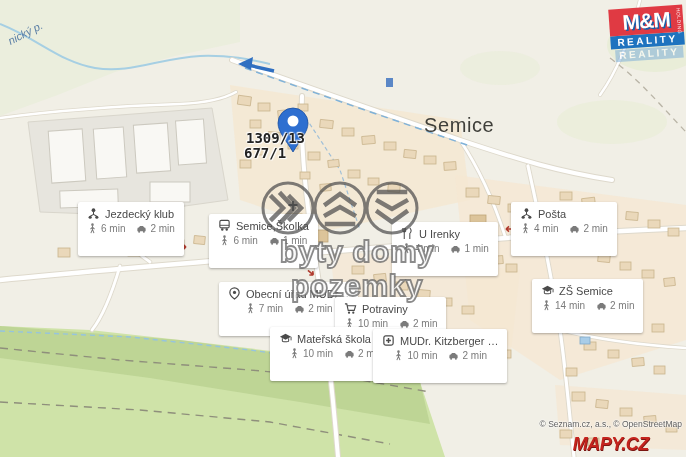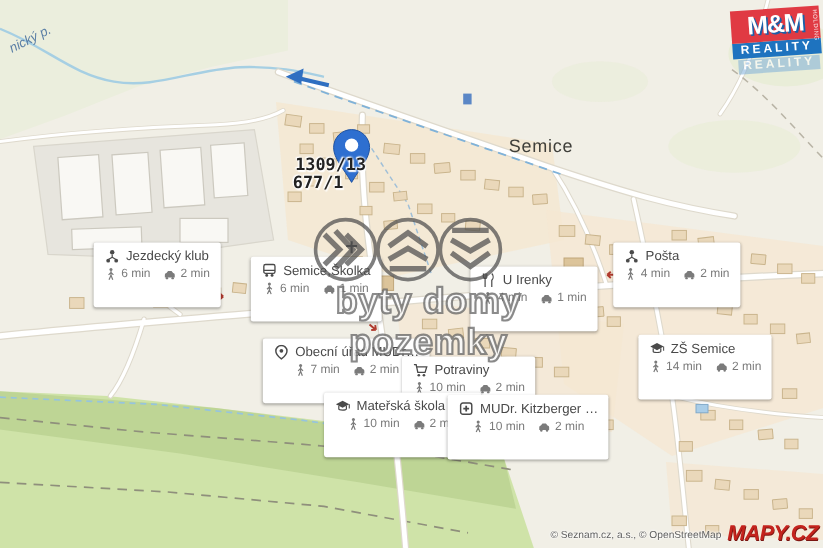--- a/index.html
+++ b/index.html
@@ -1,21 +1,21 @@
 <!DOCTYPE html>
 <html><head>
 <meta charset="utf-8">
 <style>
   html,body{margin:0;padding:0;background:#ddd;font-family:"Liberation Sans",sans-serif;}
   .stage{position:relative;width:686px;height:457px;overflow:hidden;background:#f1efe6;}
   .stage svg{display:block;}
   .abs{position:absolute;}
 
   
-  .town-label{left:424px;top:114px;font-size:15px;letter-spacing:.6px;color:#3f3f3a;z-index:6;}
+  .town-label{left:424px;top:114px;font-size:20px;letter-spacing:.6px;color:#3f3f3a;z-index:6;}
   .stream-label{left:6px;top:36px;font-size:11px;font-style:italic;color:#5b7fa6;transform:rotate(-27deg);transform-origin:left top;z-index:6;}
   .parcel{z-index:12;font-family:"DejaVu Sans Mono",monospace;font-weight:bold;font-size:14px;color:#222;
           text-shadow:0 0 2px #fff,0 0 2px #fff,1px 1px 1px #fff,-1px -1px 1px #fff;line-height:14px;}
   .parcel-1{left:246px;top:131px;}
   .parcel-2{left:244px;top:146px;}
 
   
   .card{position:absolute;background:#fff;border-radius:2px;box-shadow:0 1px 2.5px rgba(0,0,0,.30);
         padding:5px 9px 22px;z-index:30;white-space:nowrap;}
   .card .trow{display:flex;align-items:center;gap:5px;font-size:11px;color:#494949;}
@@ -33,21 +33,21 @@
   
   .mm{left:610px;top:7px;width:74px;transform:rotate(-4deg);z-index:50;}
   .mm-top{position:relative;background:#e03a43;height:27px;display:flex;align-items:center;justify-content:center;}
   .mm-mm{color:#fff;font-weight:bold;font-size:21px;letter-spacing:-1px;text-shadow:1.5px 1.5px 0 #1a5fa8;}
   .mm-holding{position:absolute;right:1px;top:3px;writing-mode:vertical-rl;font-size:5px;color:#fff;opacity:.9;letter-spacing:.5px;}
   .mm-band{background:#1e73bf;color:#fff;font-size:10px;font-weight:bold;letter-spacing:2.5px;text-align:center;height:13px;line-height:13px;}
   .mm-reflect{background:#7fb0d9;opacity:.55;margin:1px 2px 0 4px;height:12px;line-height:12px;}
 
   
   .attrib{right:4px;bottom:2px;z-index:55;display:flex;align-items:center;gap:5px;
-          font-size:8.5px;color:#5f5f5f;text-shadow:0 0 2px #fff,0 0 2px #fff,0 0 3px #fff;}
+          font-size:8.5px;color:#5f5f5f;text-shadow:0 0 2px #fff,0 0 2px #fff,0 0 3px #fff;flex-direction:column;}
   .mapy-logo{font-size:18px;font-weight:bold;font-style:italic;color:#c4231d;letter-spacing:-.5px;
              text-shadow:.5px .5px 0 #7a1511;}
 
   
   .basemap{position:absolute;left:0;top:0;z-index:1;}
   .bld{fill:#ead8ba;stroke:#c9b48c;stroke-width:.8;}
   .bldw{fill:#f9f8f4;stroke:#ccc9bf;stroke-width:1;}
   .bldd{fill:#dcc49a;stroke:#bfa578;stroke-width:.8;}
   .road-c{stroke:#ded9cc;fill:none;stroke-linecap:round;}
   .road-f{stroke:#ffffff;fill:none;stroke-linecap:round;}

